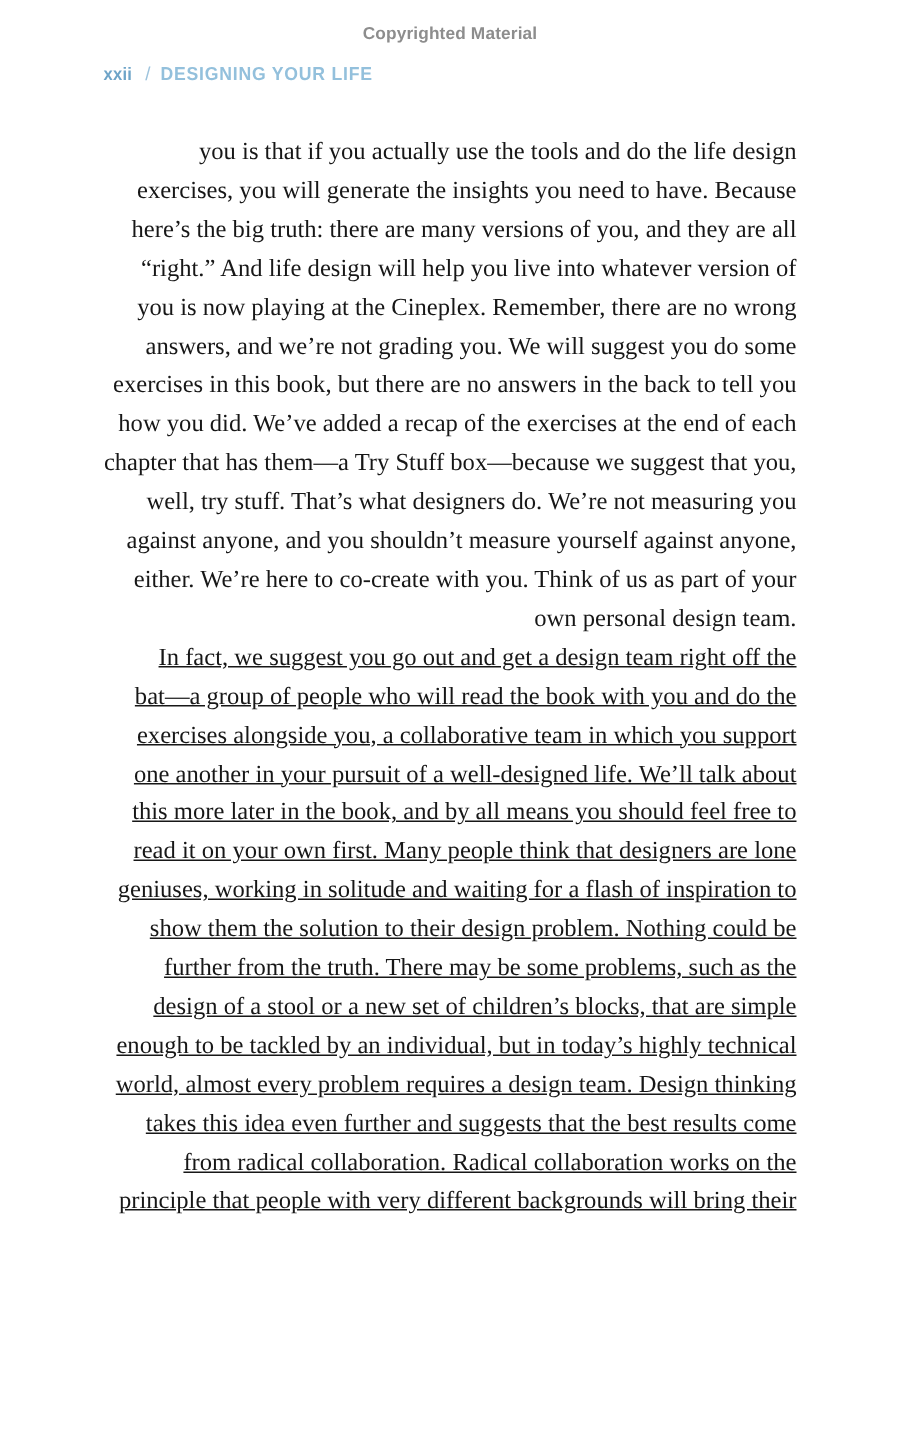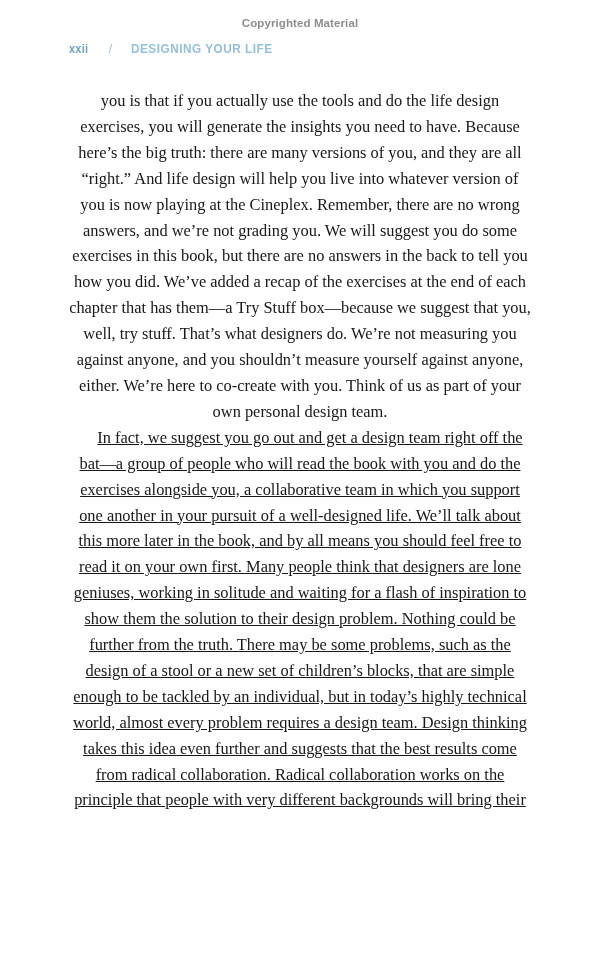--- a/index.html
+++ b/index.html
@@ -35,21 +35,21 @@
   .watermark-top    { top: 17px; }
   .watermark-bottom { top: 927px; }
 
   
   .running-head {
     position: absolute;
     left: 69px;
     top: 42px;
     display: flex;
     align-items: baseline;
-    gap: 12px;
+    gap: 0;
     white-space: nowrap;
     font-family: "Liberation Sans", "DejaVu Sans", sans-serif;
     font-weight: 700;
     font-size: 12.5px;
     letter-spacing: 0.3px;
   }
   .folio {
     color: #6ea4c8;
     font-size: 12px;
     font-weight: 700;
@@ -75,21 +75,21 @@
   
   .body-text {
     position: absolute;
     left: 69px;
     top: 88px;
     width: 462px;
     font-family: "Liberation Serif", "DejaVu Serif", serif;
     font-size: 16.4px;
     line-height: 25.9px;
     color: #171717;
-    text-align: center;
+    text-align: right;
     hyphens: none;
     -webkit-font-smoothing: antialiased;
   }
   .body-text p {
     margin: 0;
     text-indent: 0;
   }
   .body-text p.indented {
     text-indent: 20px;
     text-decoration: underline;

